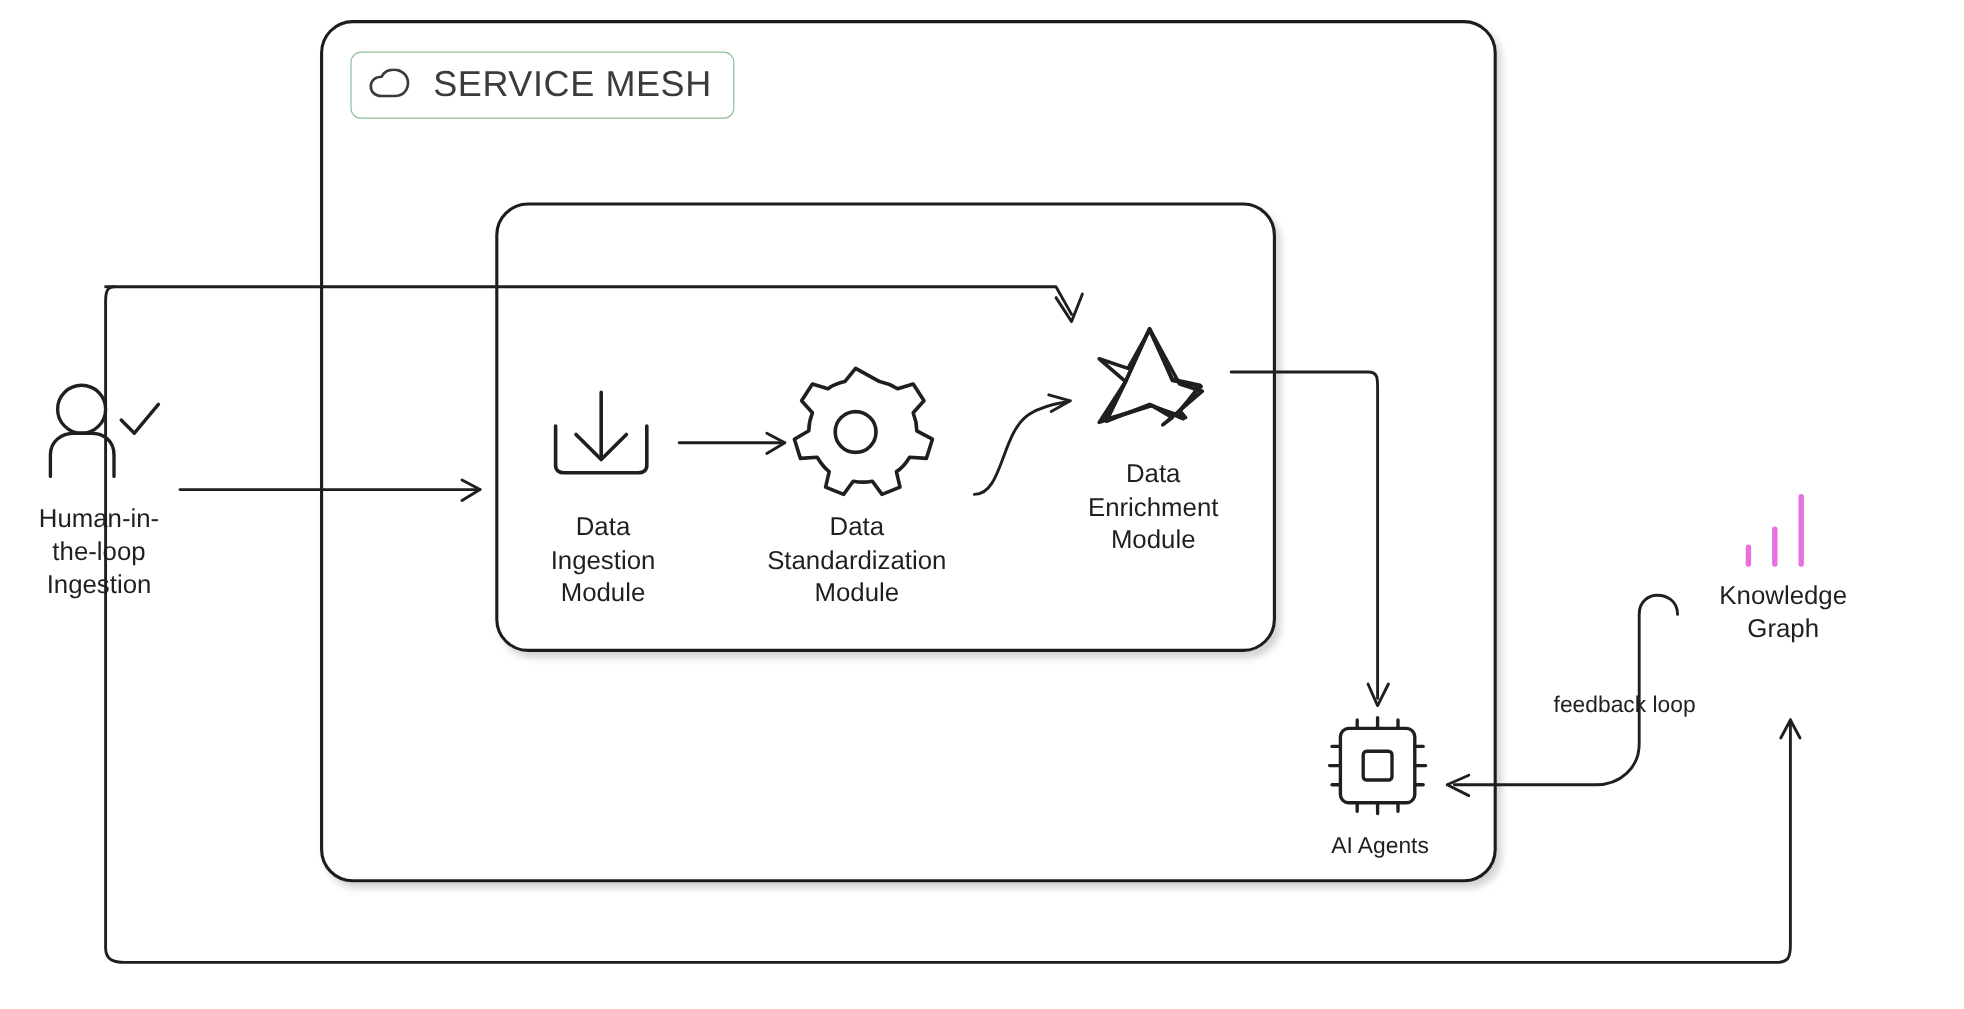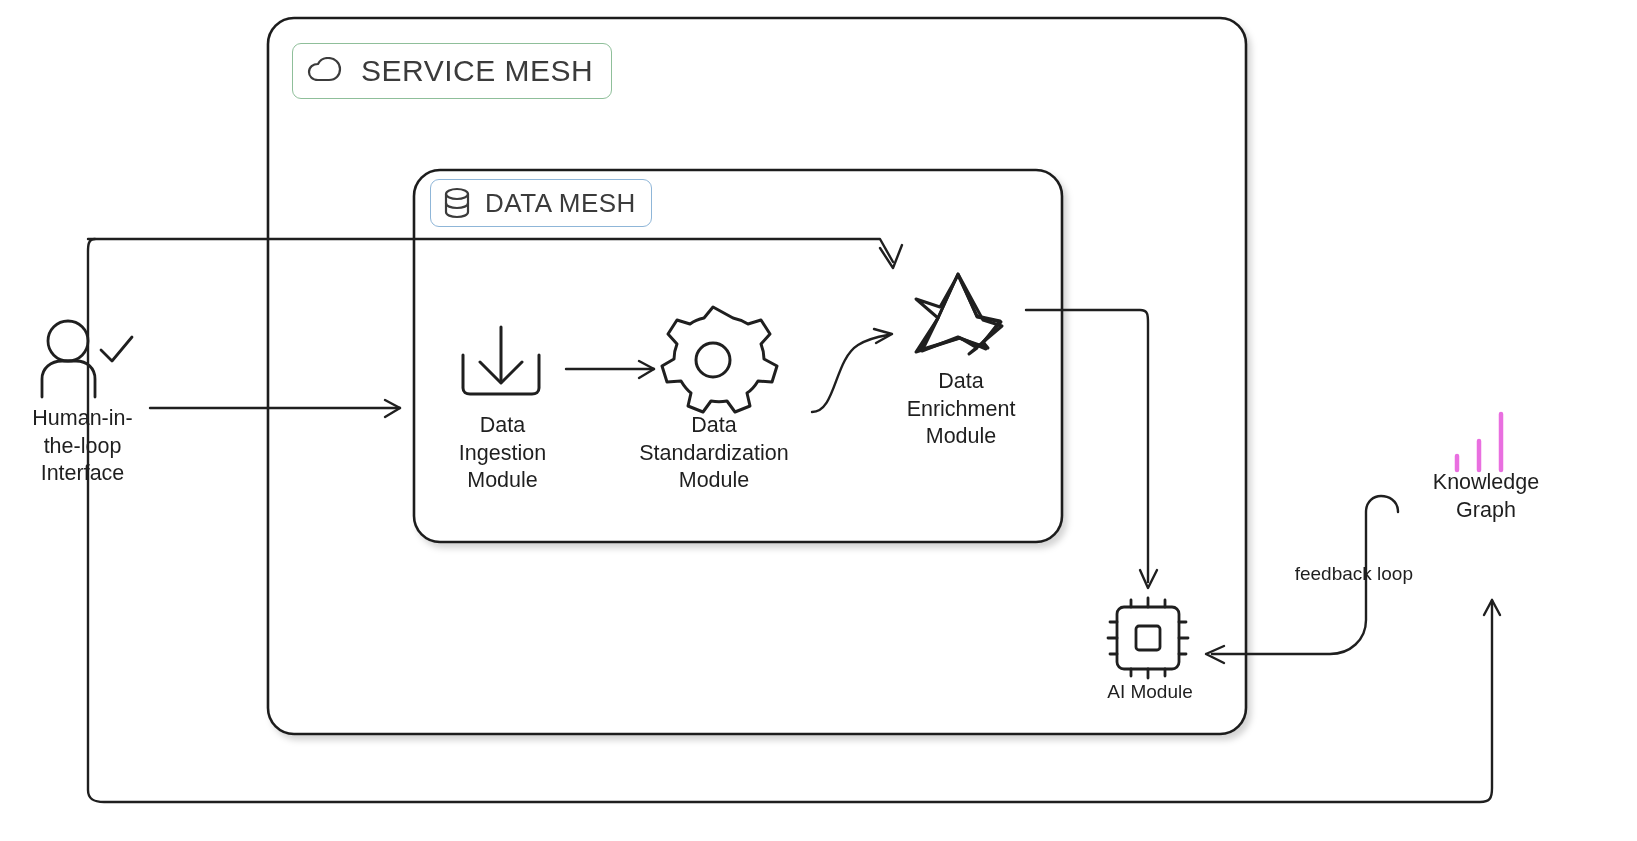--- a/index.html
+++ b/index.html
@@ -26,20 +26,21 @@
     height: 841px;
   }
   .label {
     position: absolute;
     font-family: "Liberation Sans", sans-serif;
     color: #1f1f1f;
     text-align: center;
     line-height: 1.28;
     white-space: pre-line;
     pointer-events: none;
+    margin-top: 14px;
   }
   .container-title {
     position: absolute;
     display: flex;
     align-items: center;
     gap: 14px;
     padding: 10px 18px 10px 14px;
     border-radius: 9px;
     background: #ffffff;
     font-size: 30px;
@@ -152,40 +153,32 @@
     </g>
   </svg>
 
   <div id="service-mesh-title" class="container-title">
     <svg width="40" height="28" viewBox="0 0 40 28">
       <path d="M11 23 C5 23 2 19 2 15 C2 10 6 7 11 7 C13 3 17 1 21 1 C28 1 33 6 33 12 C33 18 29 23 22 23 Z" fill="none" stroke="#3b3b3b" stroke-width="2.2" stroke-linecap="round" stroke-linejoin="round"></path>
     </svg>
     <span class="ttext">SERVICE MESH</span>
   </div>
 
-  <div id="data-mesh-title" class="container-title">
-    <svg width="28" height="32" viewBox="0 0 28 32">
-      <ellipse cx="14" cy="7" rx="11" ry="5" fill="none" stroke="#3b3b3b" stroke-width="2.2"></ellipse>
-      <path d="M3 7 L3 25 C3 28 8 30 14 30 C20 30 25 28 25 25 L25 7" fill="none" stroke="#3b3b3b" stroke-width="2.2" stroke-linecap="round"></path>
-      <path d="M3 16 C3 19 8 21 14 21 C20 21 25 19 25 16" fill="none" stroke="#3b3b3b" stroke-width="2.2" stroke-linecap="round"></path>
-    </svg>
-    <span class="ttext">DATA MESH</span>
-  </div>
 
   <div id="lbl-human" class="label node-label">Human-in-
 the-loop
-Interface</div>
+Ingestion</div>
   <div id="lbl-ingestion" class="label node-label">Data
 Ingestion
 Module</div>
   <div id="lbl-standardization" class="label node-label">Data
 Standardization
 Module</div>
   <div id="lbl-enrichment" class="label node-label">Data
 Enrichment
 Module</div>
-  <div id="lbl-ai-agents" class="label node-label">AI Module</div>
+  <div id="lbl-ai-agents" class="label node-label">AI Agents</div>
   <div id="lbl-knowledge" class="label node-label">Knowledge
 Graph</div>
 
   <div id="lbl-feedback" class="label">feedback loop</div>
 
 </div>
 
 </body></html>

